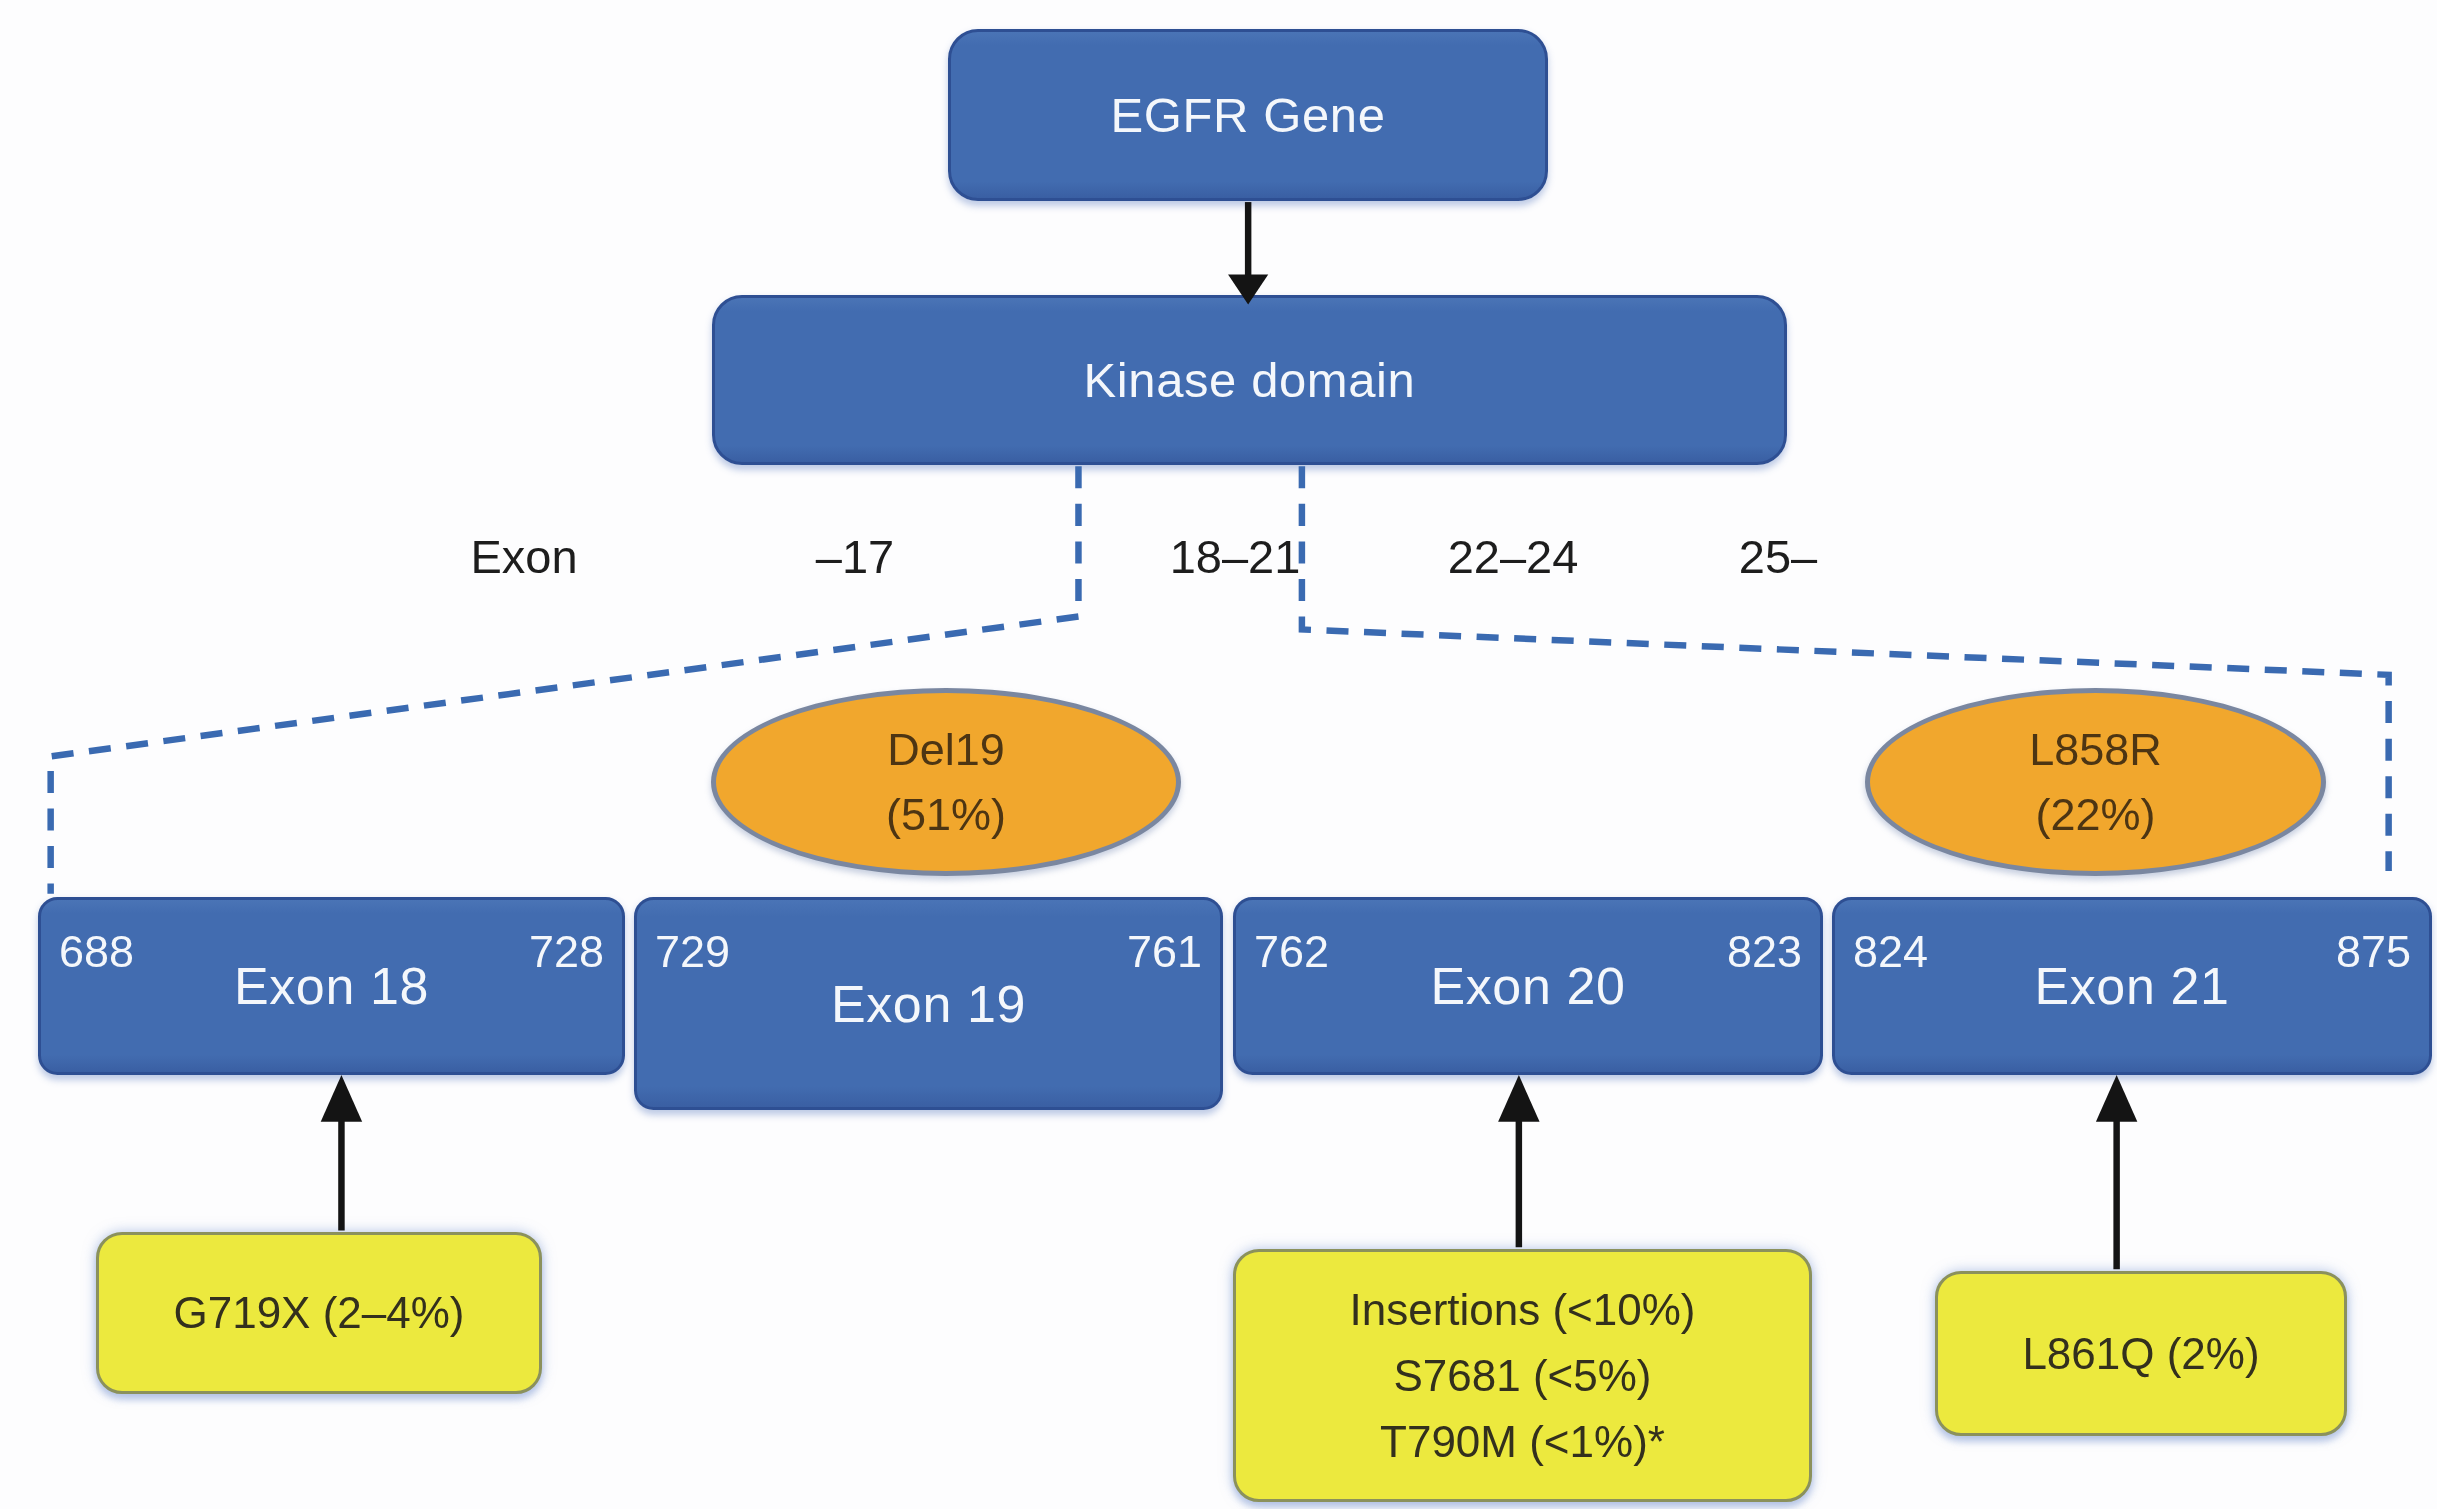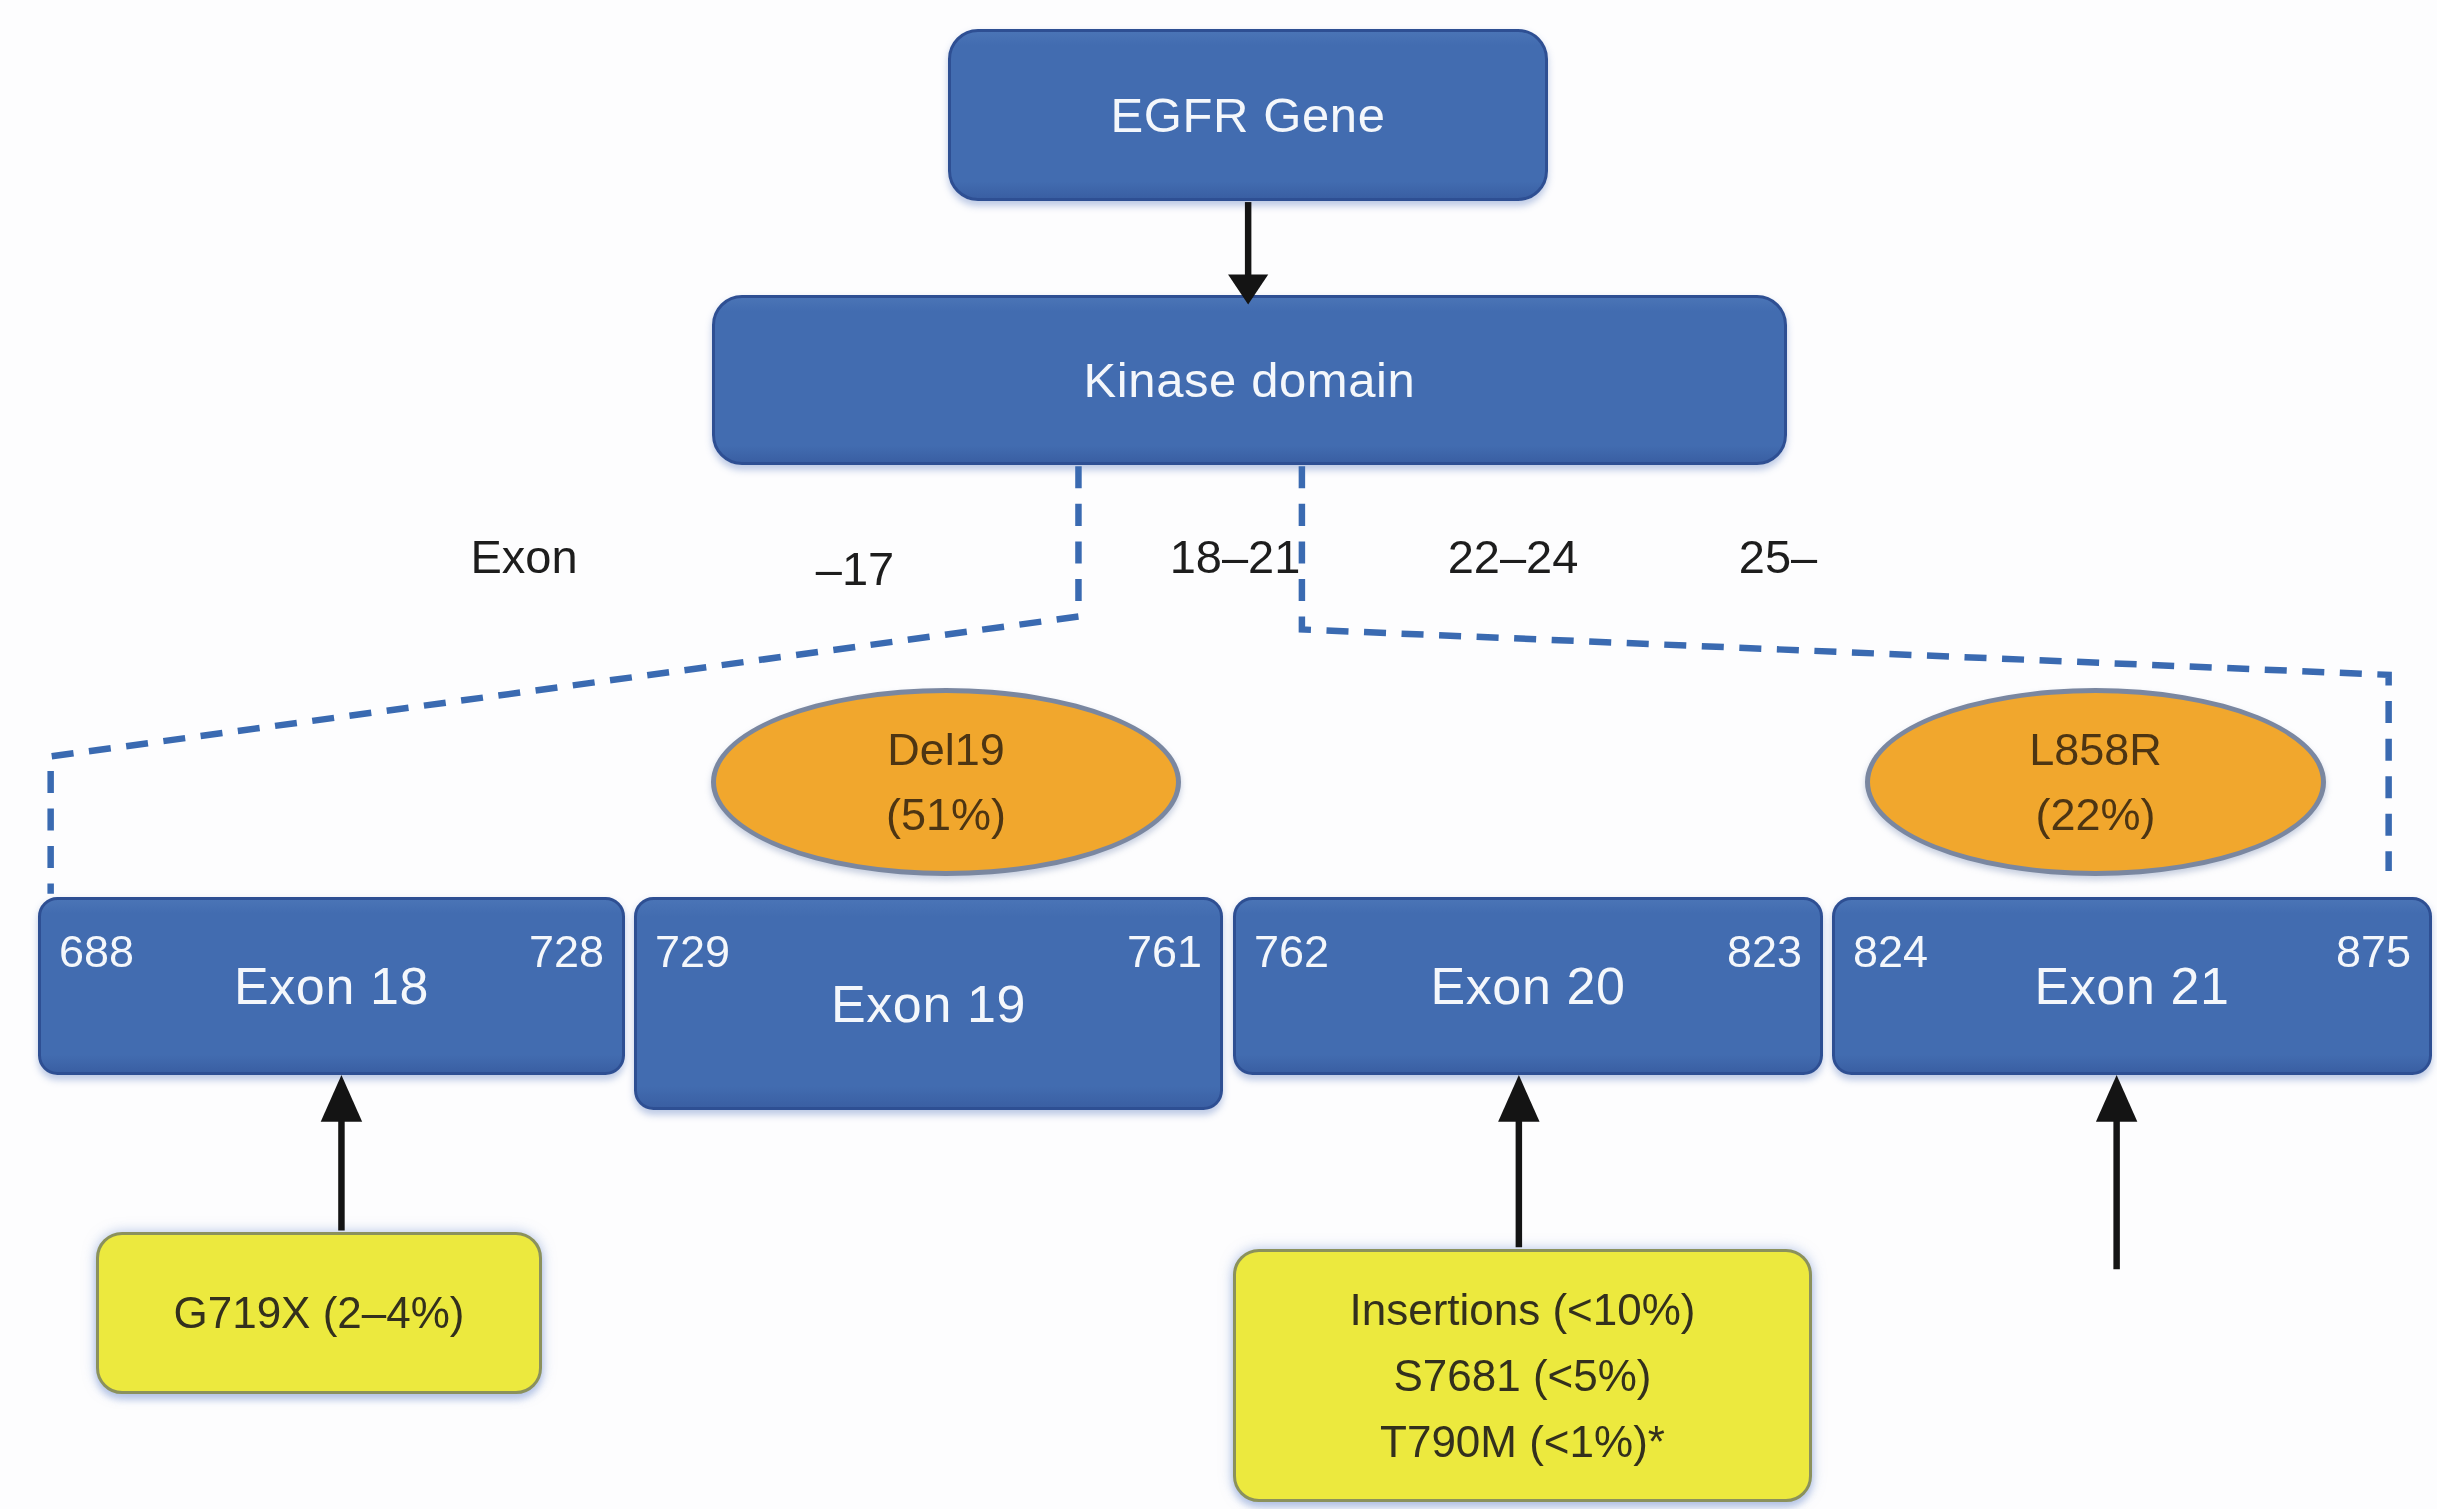--- a/index.html
+++ b/index.html
@@ -60,21 +60,21 @@
 
   <div class="bluebox" style="left:948px;top:28.5px;width:600px;height:172px;">
     <span class="title">EGFR Gene</span>
   </div>
 
   <div class="bluebox" style="left:712px;top:295px;width:1075px;height:170px;">
     <span class="title">Kinase domain</span>
   </div>
 
   <span class="scale-label" style="left:495px;top:556px;">Exon</span>
-  <span class="scale-label" style="left:826px;top:568px;">–17</span>
+  <span class="scale-label" style="left:826px;top:556px;">–17</span>
   <span class="scale-label" style="left:1206px;top:556px;">18–21</span>
   <span class="scale-label" style="left:1484px;top:556px;">22–24</span>
   <span class="scale-label" style="left:1749px;top:556px;">25–</span>
 
   <div class="ellipse" style="left:711px;top:688px;width:470px;height:188px;">
     <span>Del19</span>
     <span>(51%)</span>
   </div>
   <div class="ellipse" style="left:1865px;top:688px;width:461px;height:188px;">
     <span>L858R</span>
@@ -103,20 +103,23 @@
   </div>
 
   <div class="yellowbox" style="left:96px;top:1232px;width:446px;height:162px;">
     <span>G719X (2–4%)</span>
   </div>
   <div class="yellowbox" style="left:1233px;top:1249px;width:579px;height:253px;">
     <span>Insertions (&lt;10%)</span>
     <span>S7681 (&lt;5%)</span>
     <span>T790M (&lt;1%)*</span>
   </div>
+  <div class="yellowbox" style="left:1935px;top:1271px;width:412px;height:165px;">
+    <span>L861Q (2%)</span>
+  </div>
 
   <svg class="connector-layer" viewBox="0 0 3764 2330" xmlns="http://www.w3.org/2000/svg">
 
     <g>
       <line x1="1927" y1="312" x2="1927" y2="428" stroke="#141414" stroke-width="10"></line>
       <polygon points="1896,424 1958,424 1927,470" fill="#141414"></polygon>
     </g>
 
     <polyline points="1665,720 1665,952 78,1168 78,1380" fill="none" stroke="#3a6ab1" stroke-width="10" stroke-dasharray="34 24"></polyline>
 

